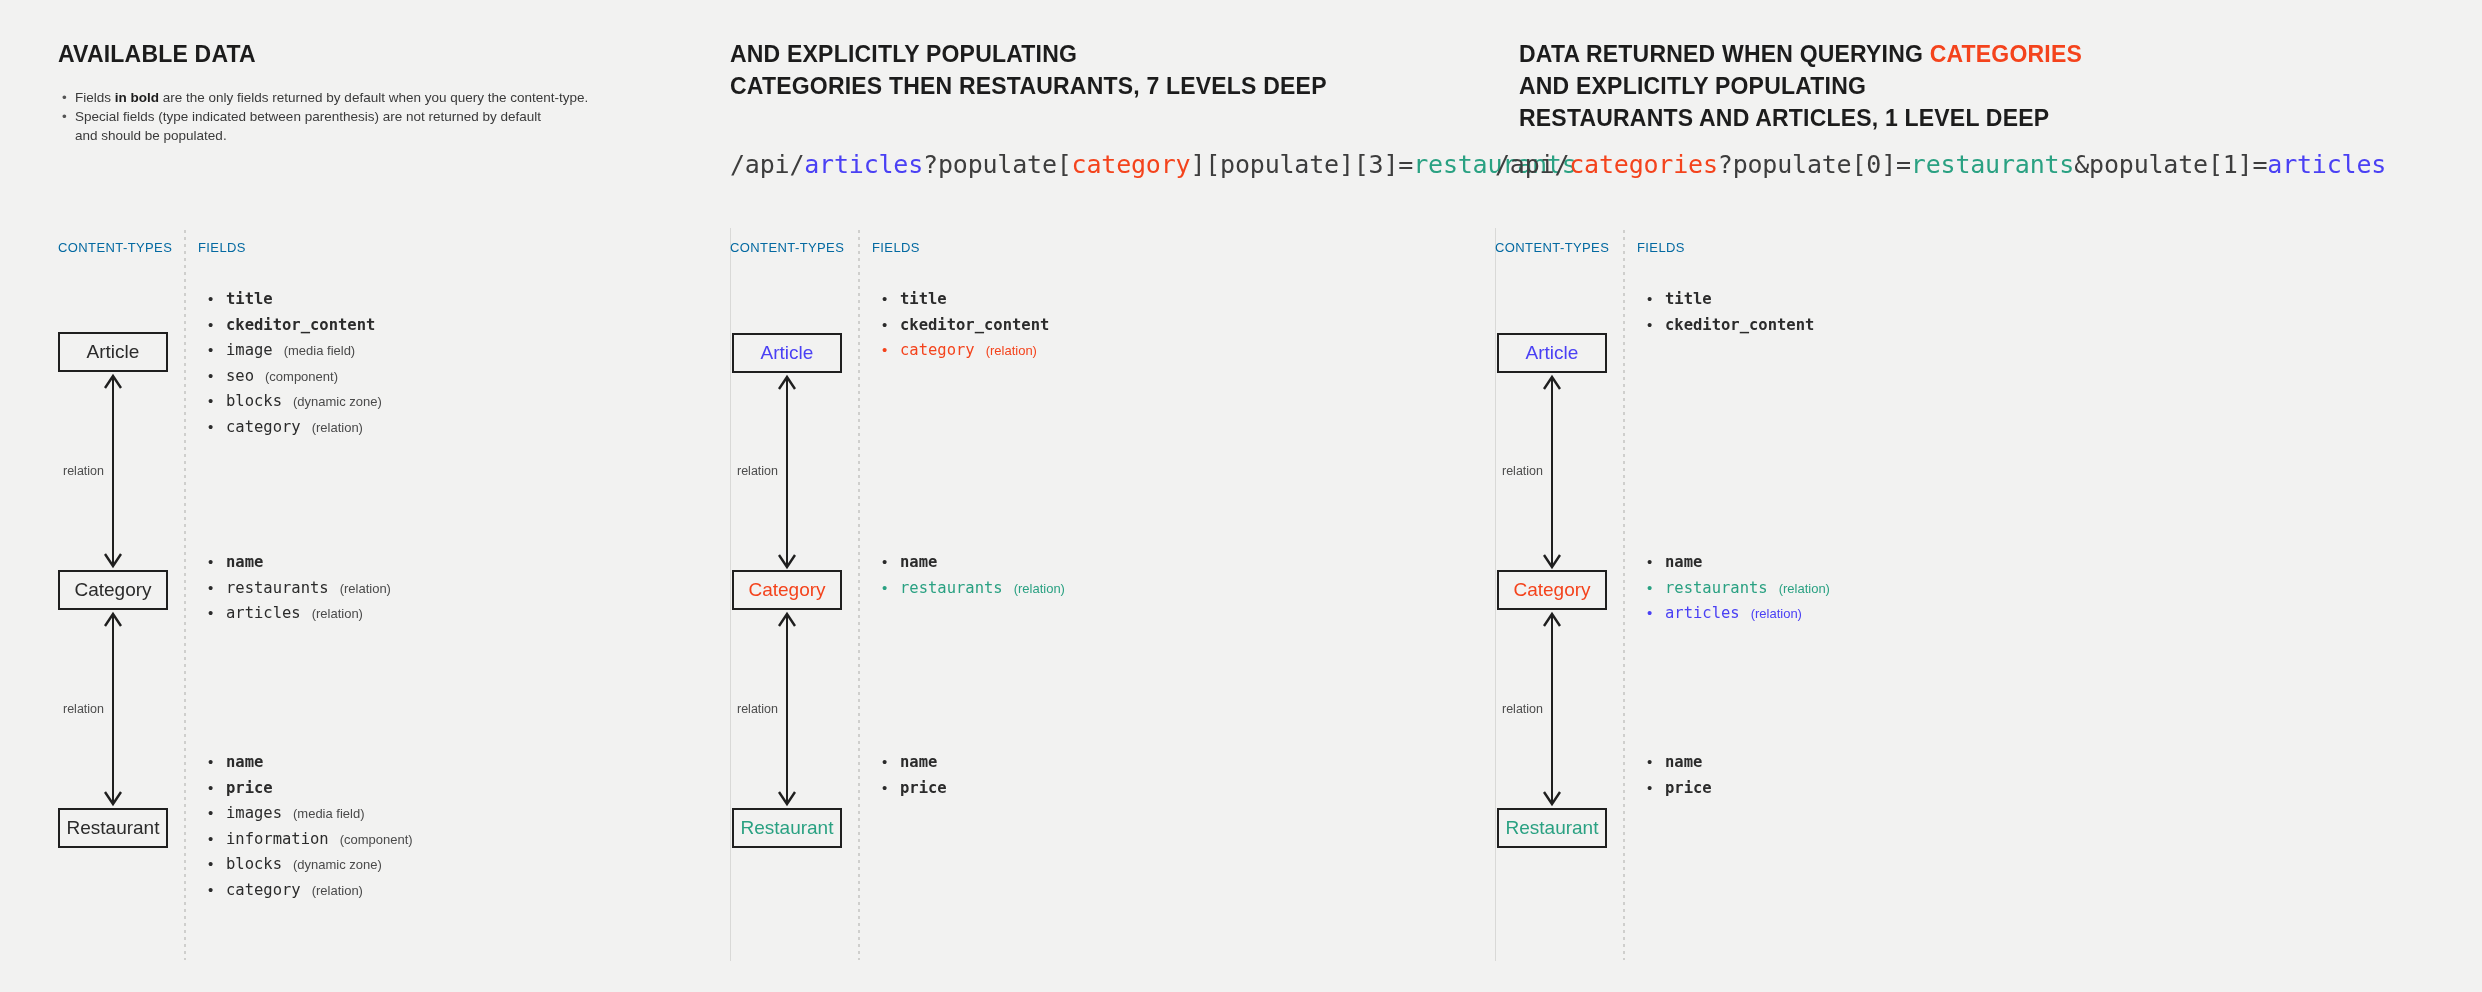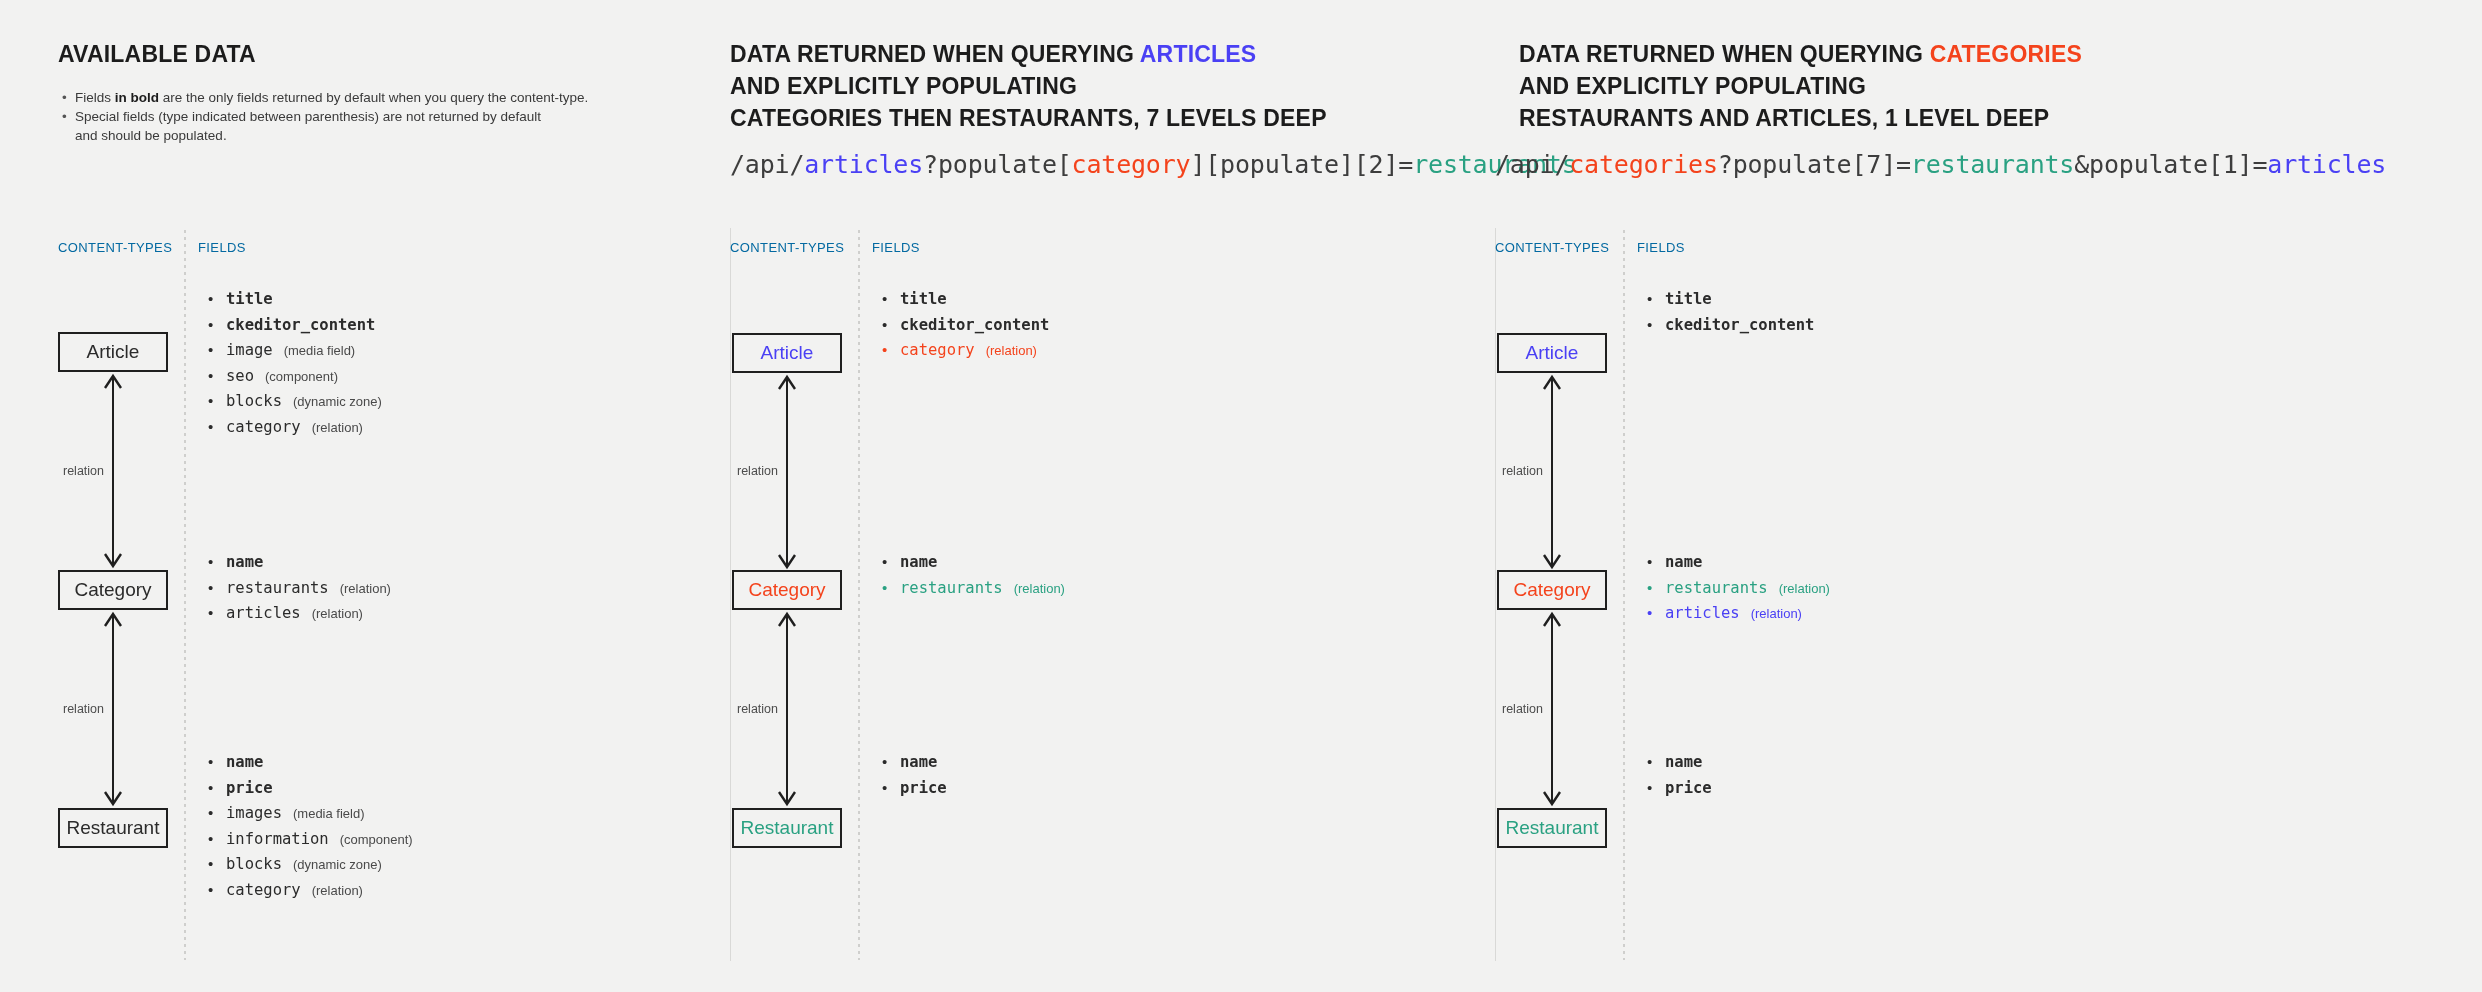--- a/index.html
+++ b/index.html
@@ -256,27 +256,26 @@
       <div class="frow">
           <span class="fdot">•</span>
           <span class="fname">category</span>
           <span class="ftype">(relation)</span>
         </div>
     </div>
   </div>
 
   <div class="panel" id="panel-1">
     <div class="heading" style="left:0px; top:38px;">
-      <div><span>DATA RETURNED WHEN QUERYING </span><span class="hl-blue">ARTICLES</span></div>
       <div>AND EXPLICITLY POPULATING</div>
       <div>CATEGORIES THEN RESTAURANTS, 7 LEVELS DEEP</div>
     </div>
 
     <div class="url" style="left:0px; top:150px;">
-      <span>/api/</span><span class="u-blue">articles</span><span>?populate[</span><span class="u-red">category</span><span>][populate][2]=</span><span class="u-teal">restaurants</span>
+      <span>/api/</span><span class="u-blue">articles</span><span>?populate[</span><span class="u-red">category</span><span>][populate][3]=</span><span class="u-teal">restaurants</span>
     </div>
 
     <div class="col-caption" style="left:0px; top:240px;">CONTENT-TYPES</div>
     <div class="col-caption" style="left:142px; top:240px;">FIELDS</div>
     <div class="dot-divider" style="left:128px;"></div>
 
     <div class="ebox c-blue" style="left:2px; top:333px;">Article</div>
     <div class="ebox c-red" style="left:2px; top:570px;">Category</div>
     <div class="ebox c-teal" style="left:2px; top:808px;">Restaurant</div>
 
@@ -344,21 +343,21 @@
   </div>
 
   <div class="panel" id="panel-2">
     <div class="heading" style="left:0px; top:38px;margin-left:24px;">
       <div><span>DATA RETURNED WHEN QUERYING </span><span class="hl-red">CATEGORIES</span></div>
       <div>AND EXPLICITLY POPULATING</div>
       <div>RESTAURANTS AND ARTICLES, 1 LEVEL DEEP</div>
     </div>
 
     <div class="url" style="left:0px; top:150px;">
-      <span>/api/</span><span class="u-red">categories</span><span>?populate[7]=</span><span class="u-teal">restaurants</span><span>&amp;populate[1]=</span><span class="u-blue">articles</span>
+      <span>/api/</span><span class="u-red">categories</span><span>?populate[0]=</span><span class="u-teal">restaurants</span><span>&amp;populate[1]=</span><span class="u-blue">articles</span>
     </div>
 
     <div class="col-caption" style="left:0px; top:240px;">CONTENT-TYPES</div>
     <div class="col-caption" style="left:142px; top:240px;">FIELDS</div>
     <div class="dot-divider" style="left:128px;"></div>
 
     <div class="ebox c-blue" style="left:2px; top:333px;">Article</div>
     <div class="ebox c-red" style="left:2px; top:570px;">Category</div>
     <div class="ebox c-teal" style="left:2px; top:808px;">Restaurant</div>
 

